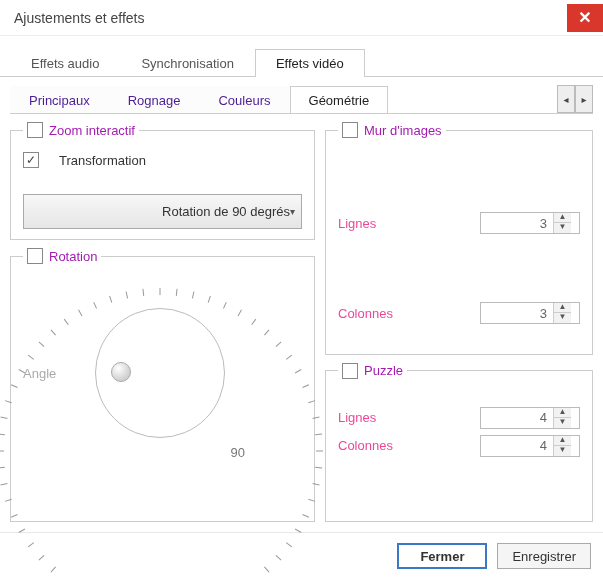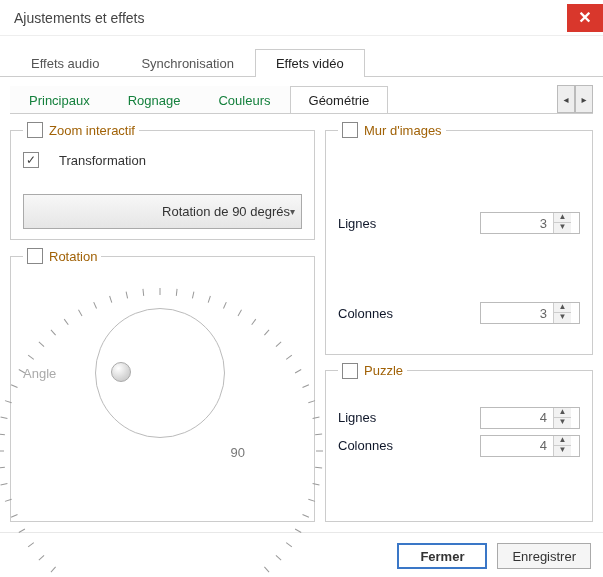--- a/index.html
+++ b/index.html
@@ -55,21 +55,21 @@
     display: flex;
     align-items: stretch;
     border-bottom: 1px solid #ccc;
     margin: 8px 10px 0 10px;
   }
   .subtabs { display: flex; flex: 1; overflow: hidden; }
   .subtab {
     padding: 6px 18px;
     border: 1px solid transparent;
     border-bottom: none;
-    color: #15803d;
+    color: #4c1d95;
     cursor: pointer;
     white-space: nowrap;
     position: relative;
     top: 1px;
     background: #fcfcfc;
   }
   .subtab.active {
     border-color: #ccc;
     background: #fff;
     color: #222;
@@ -94,21 +94,21 @@
 
   fieldset {
     border: 1px solid #ccc;
     padding: 14px 12px 10px 12px;
     margin: 0;
     position: relative;
   }
   legend {
     padding: 0 4px;
     display: flex; align-items: center; gap: 6px;
-    color: #a16207;
+    color: #a21caf;
   }
   .chk {
     width: 16px; height: 16px; border: 1px solid #888;
     display: inline-flex; align-items: center; justify-content: center;
     background: #fff; cursor: pointer;
     font-size: 12px; line-height: 1;
   }
   .chk.checked::after { content: "✓"; color: #444; }
 
   .dropdown {
@@ -143,21 +143,21 @@
     position: absolute; left: 50%; top: 50%;
     width: 1px; height: 7px; background: #999;
     transform-origin: 0 78px;
   }
   .dial-90 { position: absolute; right: 0; bottom: -2px; color: #777; font-size: 13px; }
 
   .row {
     display: flex; align-items: center; justify-content: space-between;
     margin: 8px 0 4px 0;
   }
-  .row label { color: #0f172a; }
+  .row label { color: #ec4899; }
   .spin {
     display: flex; align-items: center;
     border: 1px solid #bbb;
     height: 22px;
     width: 100px;
     background: #fff;
   }
   .spin input {
     border: none; width: 72px; text-align: right;
     font-size: 13px; padding: 0 6px; color: #666;

